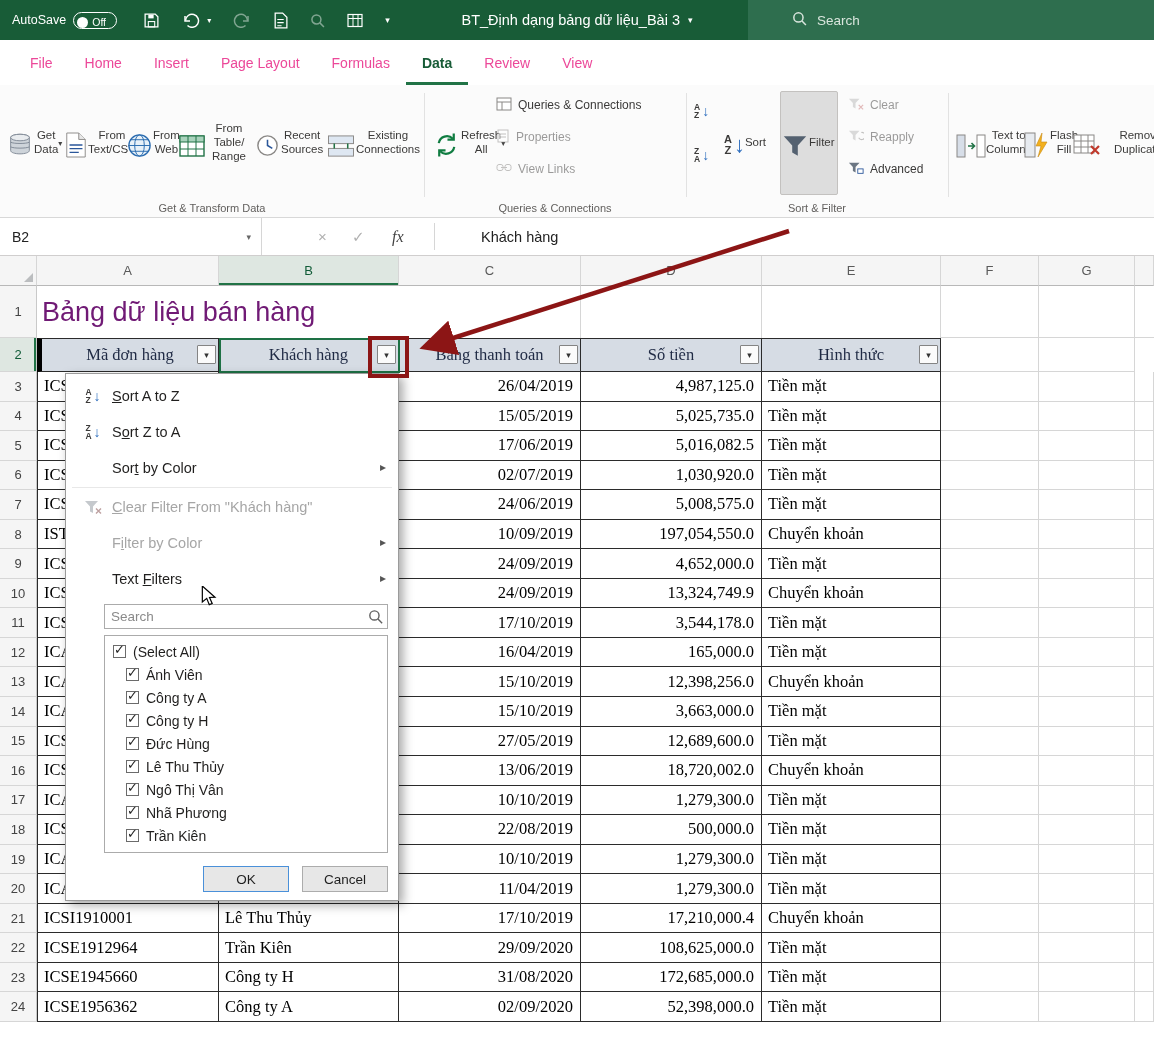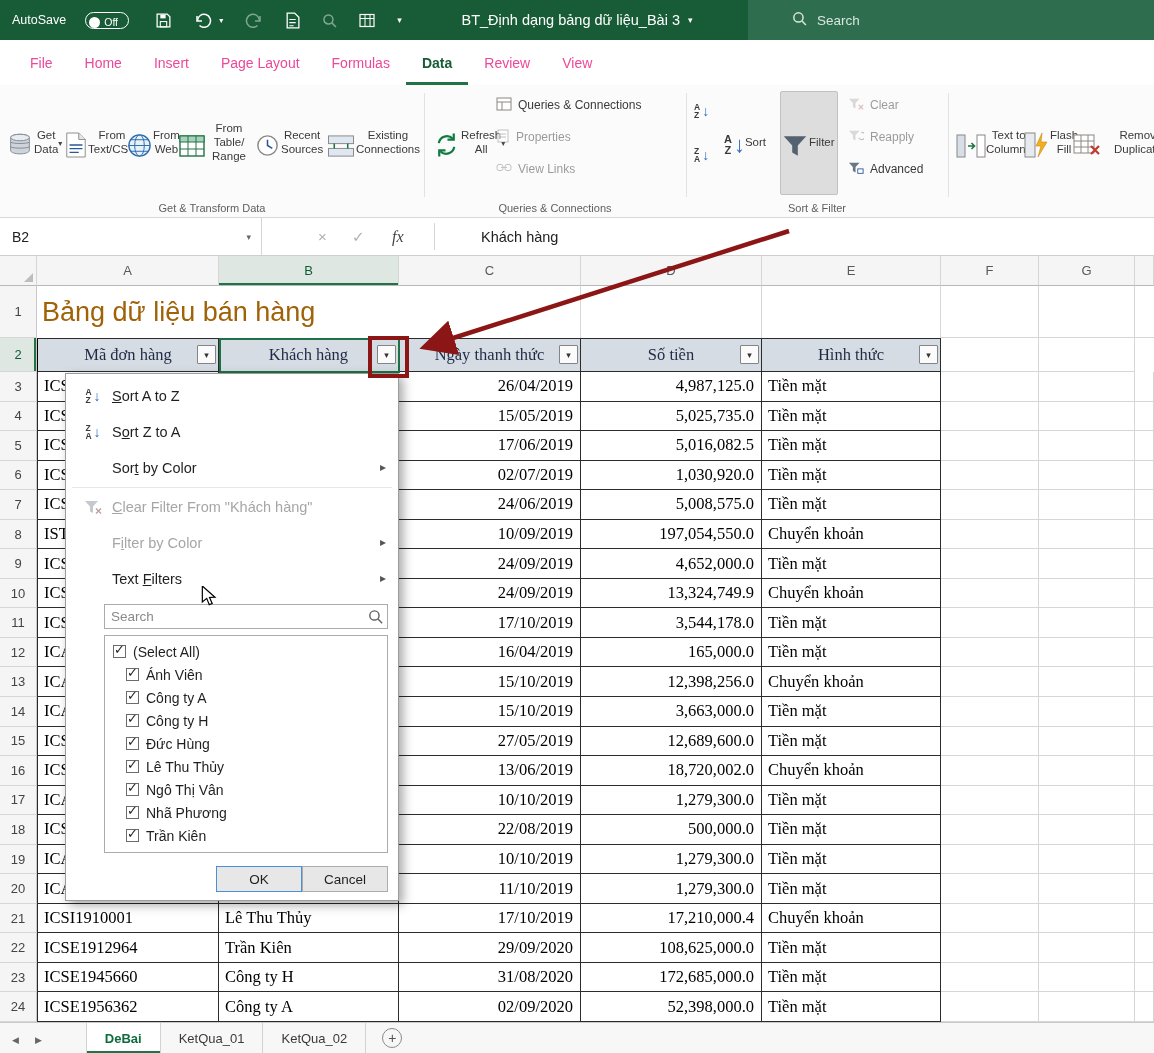--- a/index.html
+++ b/index.html
@@ -1,21 +1,21 @@
 <!DOCTYPE html>
 <html><head>
 <meta charset="utf-8">
 <style>
   * { margin:0; padding:0; box-sizing:border-box; }
   body { font-family:"Liberation Sans","DejaVu Sans",sans-serif; }
   .app { position:relative; width:1154px; height:1053px; background:#fff; overflow:hidden; }
 
   
   .tbar { position:absolute; left:0; top:0; right:0; height:40px; background:#185C37; display:flex; align-items:center; color:#fff; }
-  .autosave { display:flex; align-items:center; gap:19px; margin-left:12px; font-size:12.5px; }
+  .autosave { display:flex; align-items:center; gap:7px; margin-left:12px; font-size:12.5px; }
   .toggle { width:44px; height:17px; border:1px solid #fff; border-radius:9px; display:flex; align-items:flex-end; padding:0 3px; gap:4px; }
   .knob { width:11px; height:11px; border-radius:50%; background:#fff; }
   .toggle-state { font-size:10.5px; }
   .qat { display:flex; align-items:center; gap:22px; margin-left:26px; }
   .qat .ico { display:flex; align-items:center; }
   .dimw { opacity:.45; }
   .tb-title { position:absolute; left:0; right:0; top:0; height:40px; display:flex; align-items:center; justify-content:center; font-size:14.5px; pointer-events:none; }
   .tb-title .chv { font-size:9px; margin-left:8px; }
   .tb-search { position:absolute; left:748px; top:0; width:406px; height:40px; background:#2E6E4E; display:flex; align-items:center; gap:10px; padding-left:44px; font-size:13.5px; color:#D9E5DD; }
 
@@ -55,28 +55,28 @@
   .grid { position:absolute; left:0; top:256px; width:1154px; height:766px; overflow:hidden; background:#fff; }
   .rn{width:37px;} .ca{width:182px;} .cb{width:180px;} .cc{width:182px;} .cd{width:181px;} .ce{width:179px;} .cf{width:98px;} .cg{width:96px;} .ch{width:19px;}
   .hdrrow { display:flex; height:30px; }
   .hdrrow > div { background:#F5F5F5; border-right:1px solid #D6D6D6; border-bottom:1px solid #B8B8B8; display:flex; align-items:center; justify-content:center; font-size:13px; color:#5A5A5A; }
   .hdrrow .corner { position:relative; }
   .hdrrow .corner::after { content:""; position:absolute; right:3px; bottom:3px; border-left:9px solid transparent; border-bottom:9px solid #BBBDBF; }
   .hdrrow .sel { background:#DEE7E1; color:#115C38; box-shadow:inset 0 -2px 0 #217346; }
   .row1 { display:flex; height:52px; }
   .row1 > div { display:flex; align-items:center; }
   .row1 .rn { background:#F5F5F5; border-right:1px solid #C9C9C9; border-bottom:1px solid #D6D6D6; justify-content:center; font-size:13px; color:#444; }
-  .row1 .titlespan { width:544px; border-right:1px solid #D6D6D6; padding-left:5px; font-size:27px; color:#a16207; white-space:nowrap; overflow:visible; }
+  .row1 .titlespan { width:544px; border-right:1px solid #D6D6D6; padding-left:5px; font-size:27px; color:#701a75; white-space:nowrap; overflow:visible; }
   .row1 .cd,.row1 .ce { border-right:1px solid #D6D6D6; }
   .row1 .cf,.row1 .cg { border-right:1px solid #D6D6D6; border-bottom:1px solid #D6D6D6; }
   .row1 .ch { border-bottom:1px solid #D6D6D6; }
   .row2 { display:flex; height:34px; font-family:"Liberation Serif","DejaVu Serif",serif; }
   .row2 .rn { background:#DEE7E1; border-right:1px solid #C9C9C9; border-bottom:1px solid #D6D6D6; box-shadow:inset -2px 0 0 #217346; display:flex; align-items:center; justify-content:center; font-size:13px; color:#115C38; font-family:"Liberation Sans",sans-serif; }
   .hcell { position:relative; background:#D6DCE4; border-top:1px solid #2B2B2B; border-right:1px solid #2B2B2B; border-bottom:1px solid #2B2B2B; display:flex; align-items:center; justify-content:center; font-size:16.5px; color:#1F2A44; }
-  .hcell.first { border-left:1px solid #000000; }
+  .hcell.first { border-left:5px solid #000000; }
   .fbtn { position:absolute; right:2px; top:6px; width:19px; height:19px; background:#FBFBFB; border:1px solid #848484; border-radius:1px; display:flex; align-items:center; justify-content:center; }
   .fbtn::after { content:"▾"; font-size:9px; color:#333; }
   .row2 .cf,.row2 .cg { border-right:1px solid #D6D6D6; border-bottom:1px solid #D6D6D6; }
   .srow { display:flex; height:29.55px; font-family:"Liberation Serif","DejaVu Serif",serif; font-size:16.5px; color:#000; }
   .srow > div { display:flex; align-items:center; overflow:hidden; white-space:nowrap; }
   .srow .rn { background:#F5F5F5; border-right:1px solid #C9C9C9; border-bottom:1px solid #D6D6D6; justify-content:center; font-size:13px; color:#444; font-family:"Liberation Sans",sans-serif; }
   .srow .ca,.srow .cb,.srow .cc,.srow .cd,.srow .ce { border-right:1px solid #2B2B2B; border-bottom:1px solid #2B2B2B; }
   .srow .ca { border-left:1px solid #2B2B2B; padding-left:6px; }
   .srow .cb { padding-left:6px; }
   .srow .cc,.srow .cd { justify-content:flex-end; padding-right:7px; }
@@ -93,21 +93,21 @@
   .msep { height:1px; background:#E8E8E8; margin:1px 6px; }
   .msearch { position:relative; margin:7px 10px 0 38px; }
   .msearch input { width:100%; height:25px; border:1px solid #ABABAB; padding:0 26px 0 6px; font-size:13.5px; font-family:inherit; color:#333; }
   .msearch input::placeholder { color:#8A8A8A; }
   .msearch .mglass { position:absolute; right:5px; top:5px; }
   .flist { margin:6px 10px 0 38px; height:218px; border:1px solid #ABABAB; padding:4px 0; overflow:hidden; font-size:14px; }
   .fl-item { height:23px; display:flex; align-items:center; gap:7px; padding-left:21px; }
   .fl-item:first-of-type { padding-left:8px; }
   .cbx { width:13px; height:13px; border:1px solid #6B6B6B; background:#fff; position:relative; flex:none; }
   .cbx::after { content:"✓"; position:absolute; left:0; top:-4px; font-size:13px; color:#1F1F1F; }
-  .mbtns { position:absolute; bottom:8px; right:10px; display:flex; gap:0;margin-left:28px; }
+  .mbtns { position:absolute; bottom:8px; right:10px; display:flex; gap:13px;margin-left:28px; }
   .mbtn { width:86px; height:26px; background:#E7E7E7; border:1px solid #ACACAC; display:flex; align-items:center; justify-content:center; font-size:13.5px; color:#1F1F1F; }
   .mbtn.default { border-color:#4A90D9; }
   u { text-decoration:underline; }
 
   
   .annsvg { position:absolute; left:0; top:0; width:1154px; height:1053px; z-index:50; pointer-events:none; }
   .annbox { position:absolute; left:368px; top:336px; width:41px; height:42px; border:4px solid #8C1515; z-index:50; pointer-events:none; }
   .cursor { position:absolute; left:200px; top:586px; z-index:60; pointer-events:none; }
 
   
@@ -471,21 +471,21 @@
       <div class="rn">2</div>
       <div class="ca hcell first">
           <span>Mã đơn hàng</span>
           <span class="fbtn"></span>
         </div>
       <div class="cb hcell">
           <span>Khách hàng</span>
           <span class="fbtn"></span>
         </div>
       <div class="cc hcell">
-          <span>Ngày thanh thức</span>
+          <span>Bảng thanh toán</span>
           <span class="fbtn"></span>
         </div>
       <div class="cd hcell">
           <span>Số tiền</span>
           <span class="fbtn"></span>
         </div>
       <div class="ce hcell">
           <span>Hình thức</span>
           <span class="fbtn"></span>
         </div>
@@ -696,21 +696,21 @@
           <div class="ce">Tiền mặt</div>
           <div class="cf"></div>
           <div class="cg"></div>
           <div class="ch"></div>
         </div>
 
         <div class="srow">
           <div class="rn">20</div>
           <div class="ca">ICA</div>
           <div class="cb"></div>
-          <div class="cc">11/10/2019</div>
+          <div class="cc">11/04/2019</div>
           <div class="cd">1,279,300.0</div>
           <div class="ce">Tiền mặt</div>
           <div class="cf"></div>
           <div class="cg"></div>
           <div class="ch"></div>
         </div>
 
         <div class="srow">
           <div class="rn">21</div>
           <div class="ca">ICSI1910001</div>
@@ -883,35 +883,14 @@
     <defs>
       <marker id="ah" markerWidth="9" markerHeight="8" refX="6" refY="4" orient="auto">
         <path d="M0 0 L8 4 L0 8 Z" fill="#8C1515"></path>
       </marker>
     </defs>
     <line x1="789" y1="231" x2="428" y2="346" stroke="#8C1515" stroke-width="4.5" marker-end="url(#ah)"></line>
   </svg>
 
   <div class="annbox"></div>
 
-  <div class="stabs">
-    <div class="tabnav">
-      <span class="tn-prev"></span>
-      <span class="tn-next"></span>
-    </div>
-    <div class="tabstrip">
-
-        <div class="stab active">
-          <span>DeBai</span>
-        </div>
-
-        <div class="stab">
-          <span>KetQua_01</span>
-        </div>
-
-        <div class="stab">
-          <span>KetQua_02</span>
-        </div>
-      </div>
-    <div class="addsheet"></div>
-  </div>
 
 </div>
 
 </body></html>

